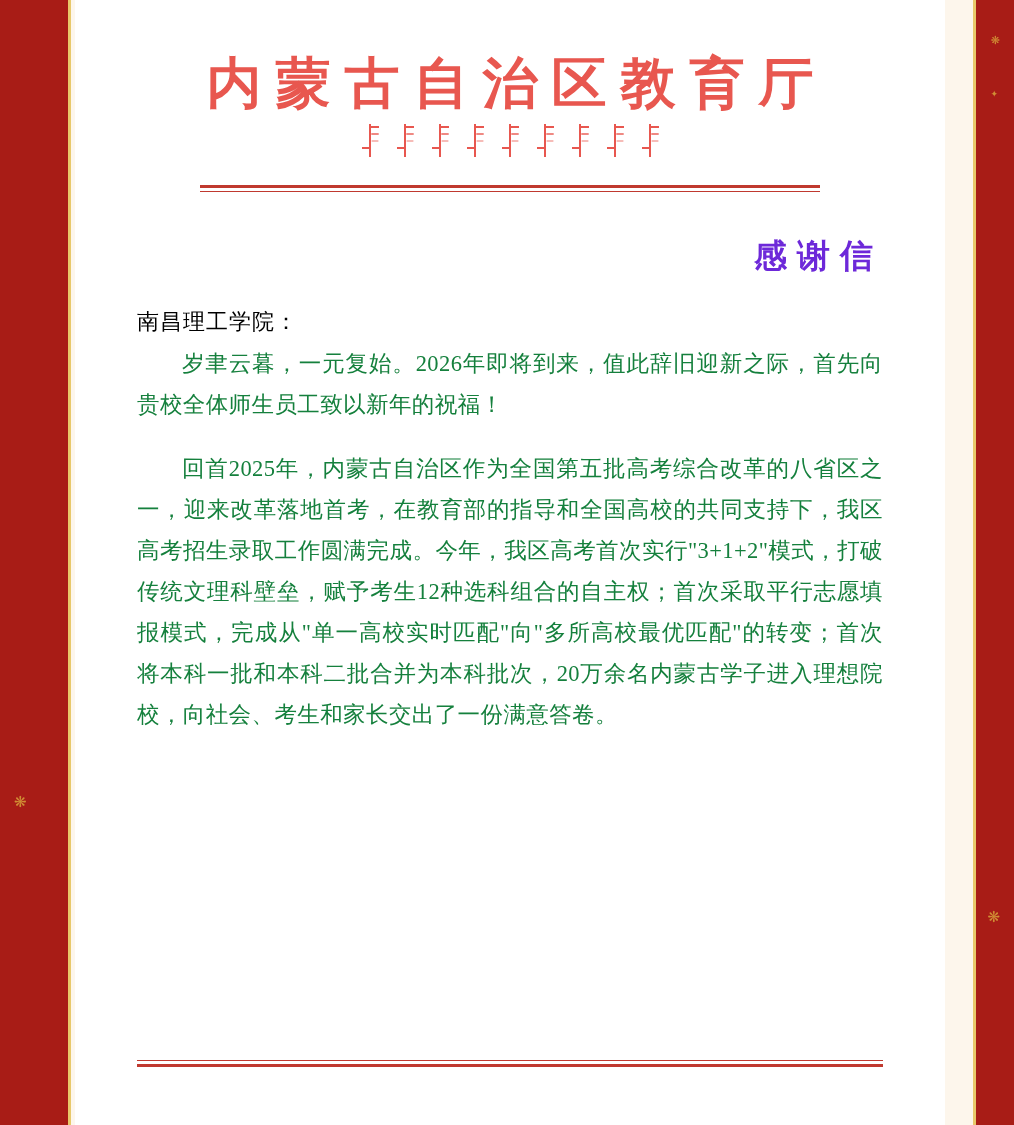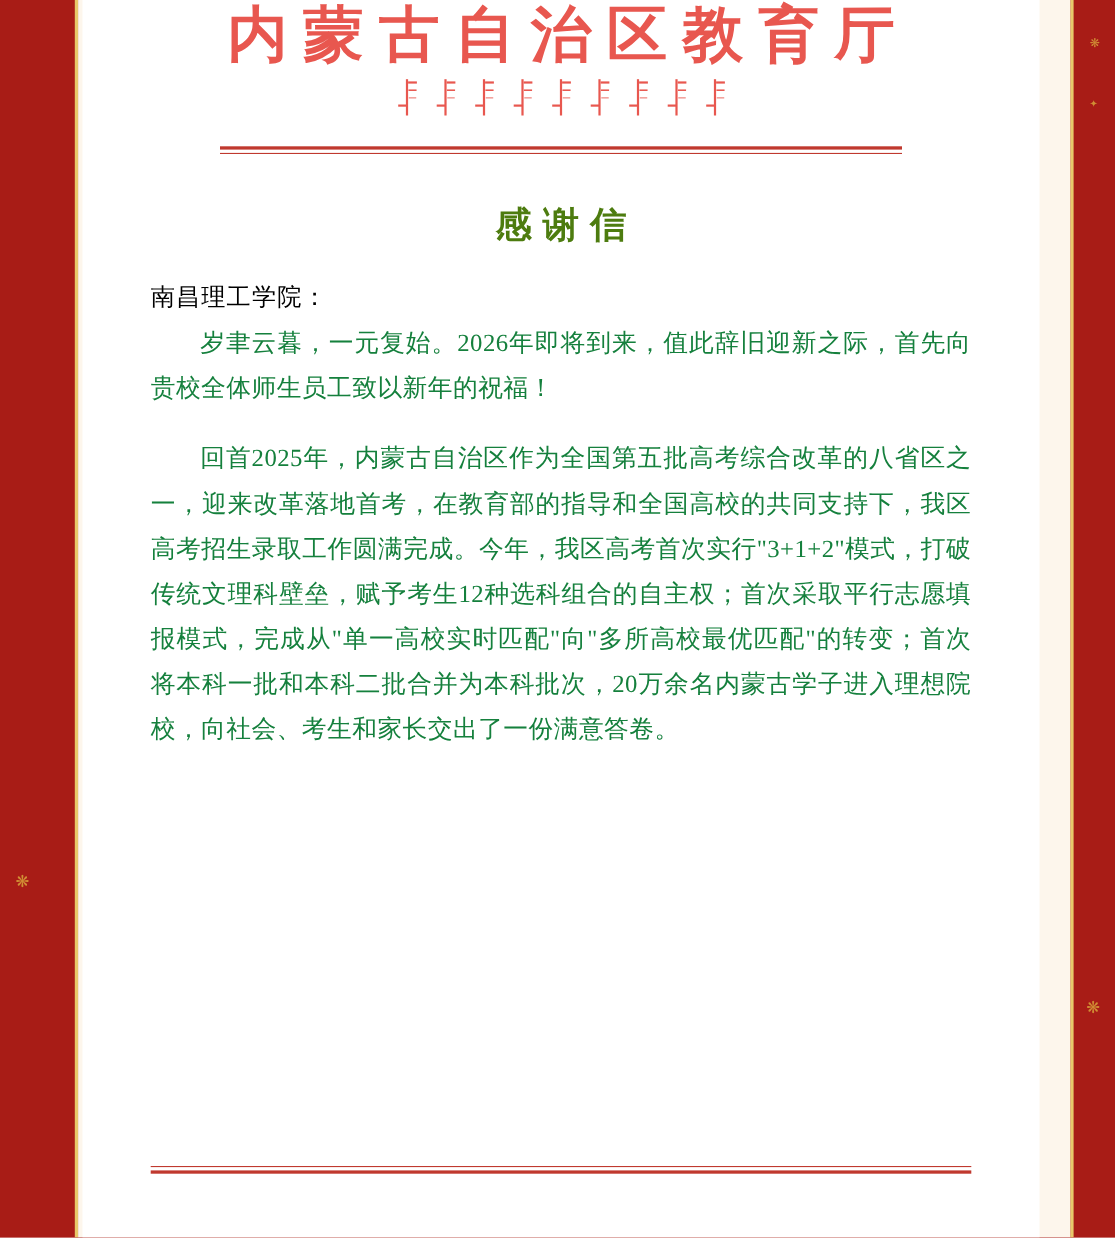--- a/index.html
+++ b/index.html
@@ -65,20 +65,21 @@
     top: 0;
     width: 870px;
     height: 1125px;
     background: #ffffff;
     box-sizing: border-box;
     padding: 0 62px;
   }
 
   
   .masthead {
+    padding-top: 52px;
     text-align: center;
   }
   .masthead-cn {
     font-family: "Liberation Serif", "DejaVu Serif", serif;
     font-size: 55px;
     font-weight: 700;
     color: #e8574f;
     letter-spacing: 14px;
     text-indent: 14px;
     line-height: 1.15;
@@ -126,26 +127,26 @@
   }
   .rule-thin {
     margin-top: 3px;
     height: 1px;
     background: #c0392f;
   }
 
   
   .letter-title {
     margin-top: 42px;
-    text-align: center;
+    text-align: right;
     font-size: 33px;
     font-weight: 700;
     letter-spacing: 10px;
     text-indent: 10px;
-    color: #4d7c0f;
+    color: #6d28d9;
   }
 
   
   .salutation {
     margin-top: 28px;
     font-size: 22px;
     color: #000000;
     letter-spacing: 1px;
   }
   .para {

